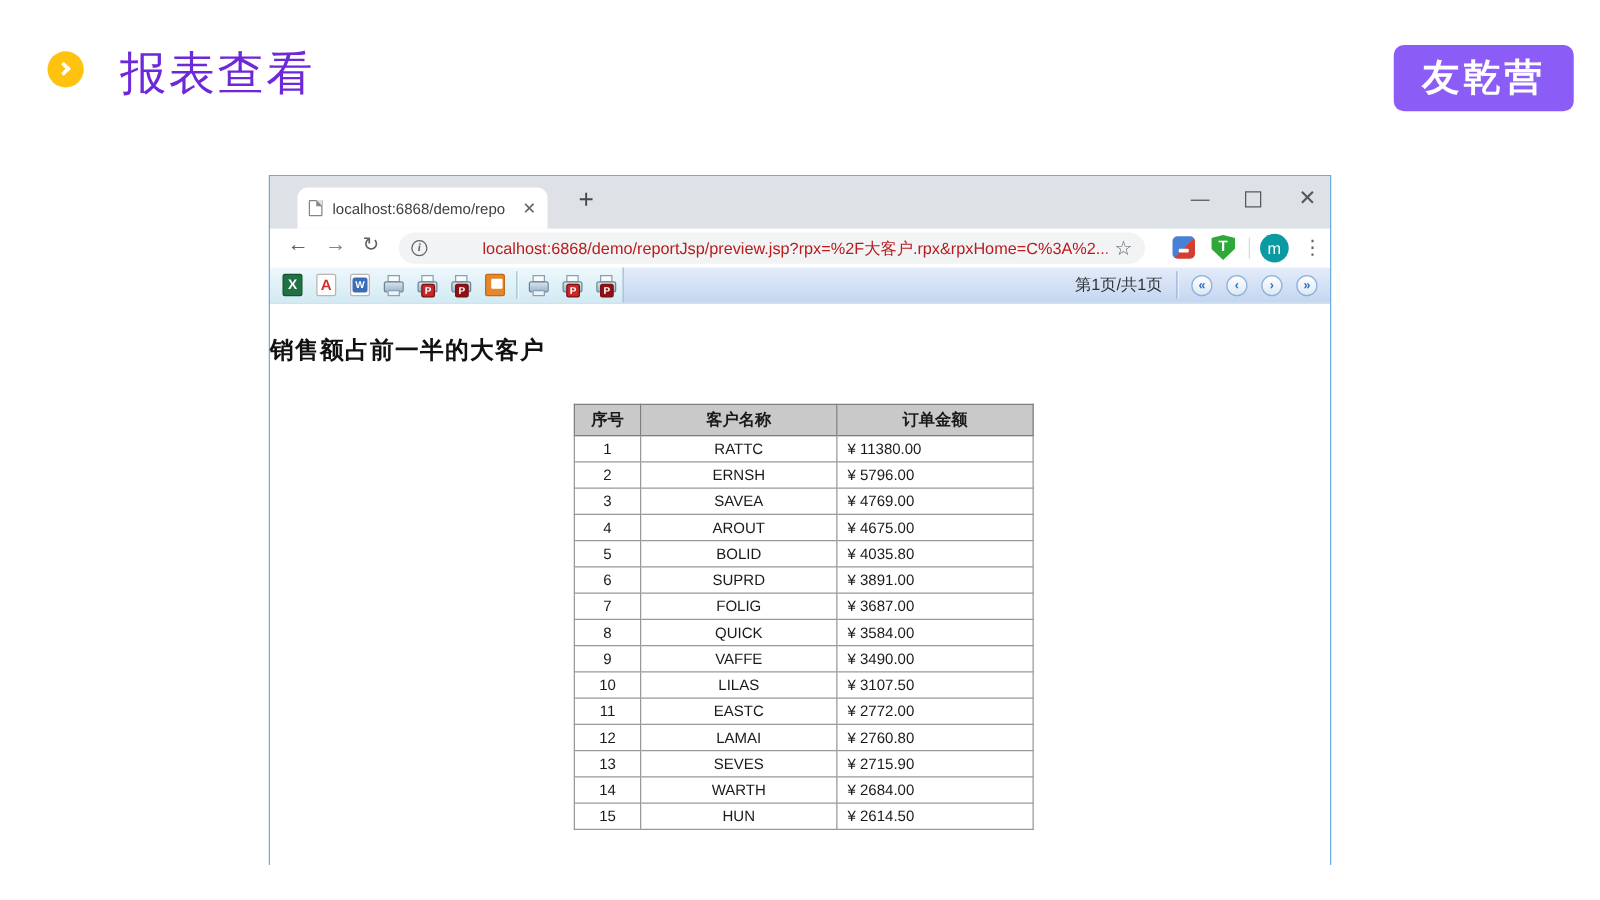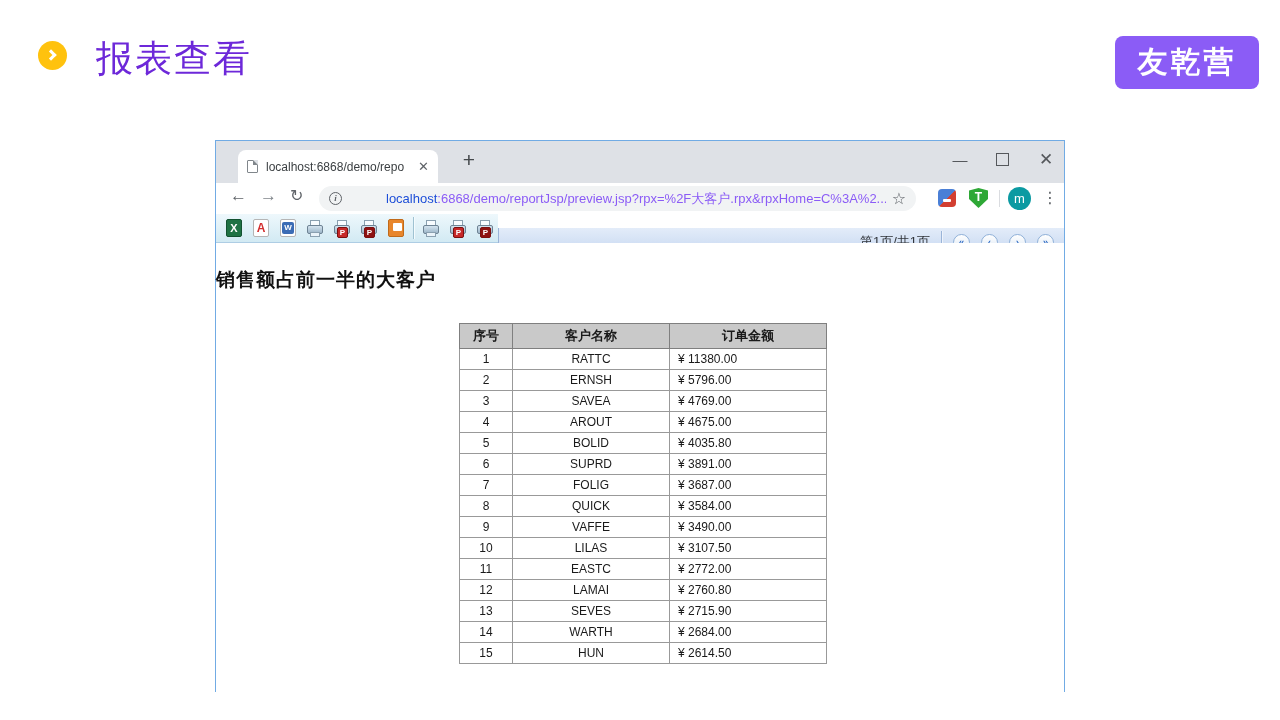--- a/index.html
+++ b/index.html
@@ -53,22 +53,22 @@
   .reload-g { left:74px; font-size:16px; }
   .omnibox { position:absolute; left:103px; top:3px; width:597px; height:25px;
              background:#F1F3F4; border-radius:13px; display:flex;
              align-items:center; padding:0 10px; }
   .info-ic { width:13px; height:13px; border:1.3px solid #5f6368; border-radius:50%;
              color:#5f6368; font-size:9px; font-weight:bold; line-height:11px;
              text-align:center; flex:0 0 auto; font-style:italic;
              font-family:"Liberation Serif",serif; }
   .url { margin-left:8px; font-size:13px; white-space:nowrap; overflow:hidden;
          flex:1 1 auto; }
-  .url .host { color:#1d4ed8;padding-left:36px; }
-  .url .rest { color:#8b5cf6; }
+  .url .host { color:#b91c1c;padding-left:36px; }
+  .url .rest { color:#b91c1c; }
   .star { margin-left:6px; font-size:16px; color:#5f6368; flex:0 0 auto; }
   .ext1 { position:absolute; left:722px; top:6px; width:18px; height:18px;
           border-radius:4px;
           background:linear-gradient(135deg,#4a7fd6 52%,#d23f31 52%); }
   .ext1 .minus { position:absolute; left:5px; top:10px; width:8px; height:3px;
                  background:#fff; border-radius:1px; }
   .ext2 { position:absolute; left:753px; top:5px; width:19px; height:20px;
           background:#2EA836;
           clip-path:polygon(50% 0,100% 12%,100% 55%,50% 100%,0 55%,0 12%);
           color:#fff; font-size:12px; font-weight:bold; text-align:center;
@@ -79,21 +79,21 @@
             border-radius:50%; background:#0b9aa2; color:#fff; font-size:13px;
             text-align:center; line-height:23px; }
   .dots { position:absolute; left:826px; top:5px; font-size:16px; color:#5f6368;
           letter-spacing:0; }
 
   
   .rtoolbar { position:relative; height:29px; border-bottom:1px solid #aecde4; }
   .rt-left { position:absolute; left:0; top:0; width:282px; height:100%;
              background:linear-gradient(#eef8fc,#d2eaf3);
              display:flex; align-items:center; padding-left:8px; }
-  .rt-right { position:absolute; left:282px; top:14px; width:566px; height:100%;
+  .rt-right { position:absolute; left:282px; top:0; width:566px; height:100%;
               background:linear-gradient(#e3ecf9,#c4d6f0);
               border-left:1px solid #9ab4d8; display:flex; align-items:center;
               justify-content:flex-end; padding-right:10px; gap:11px; }
   .tb-group { display:flex; gap:7px; }
   .tb-div { width:1px; height:22px; background:#9fc2d2; margin:0 7px;
             box-shadow:1px 0 0 #f4fbfe; }
   .tbicon { position:relative; width:20px; height:20px; display:inline-block; }
   .sheet { position:absolute; left:2px; top:1px; width:16px; height:18px;
            background:#fff; border:1px solid #b5b5b5; border-radius:2px;
            text-align:center; }

